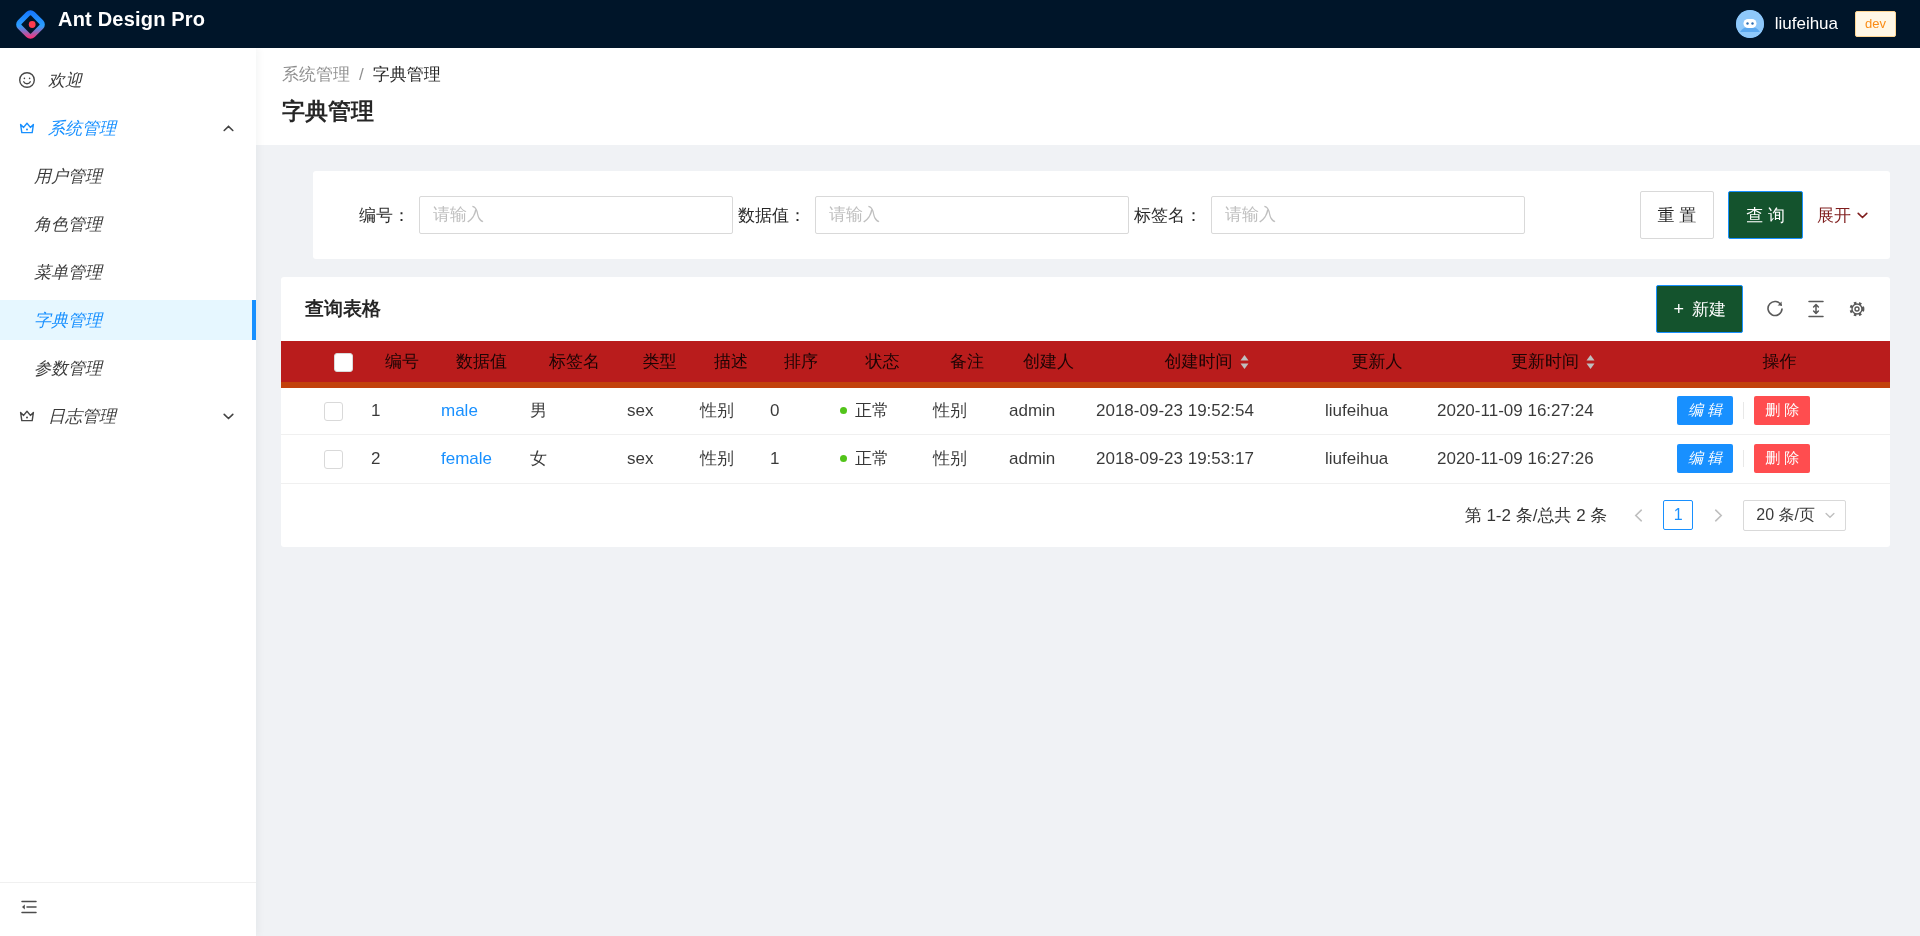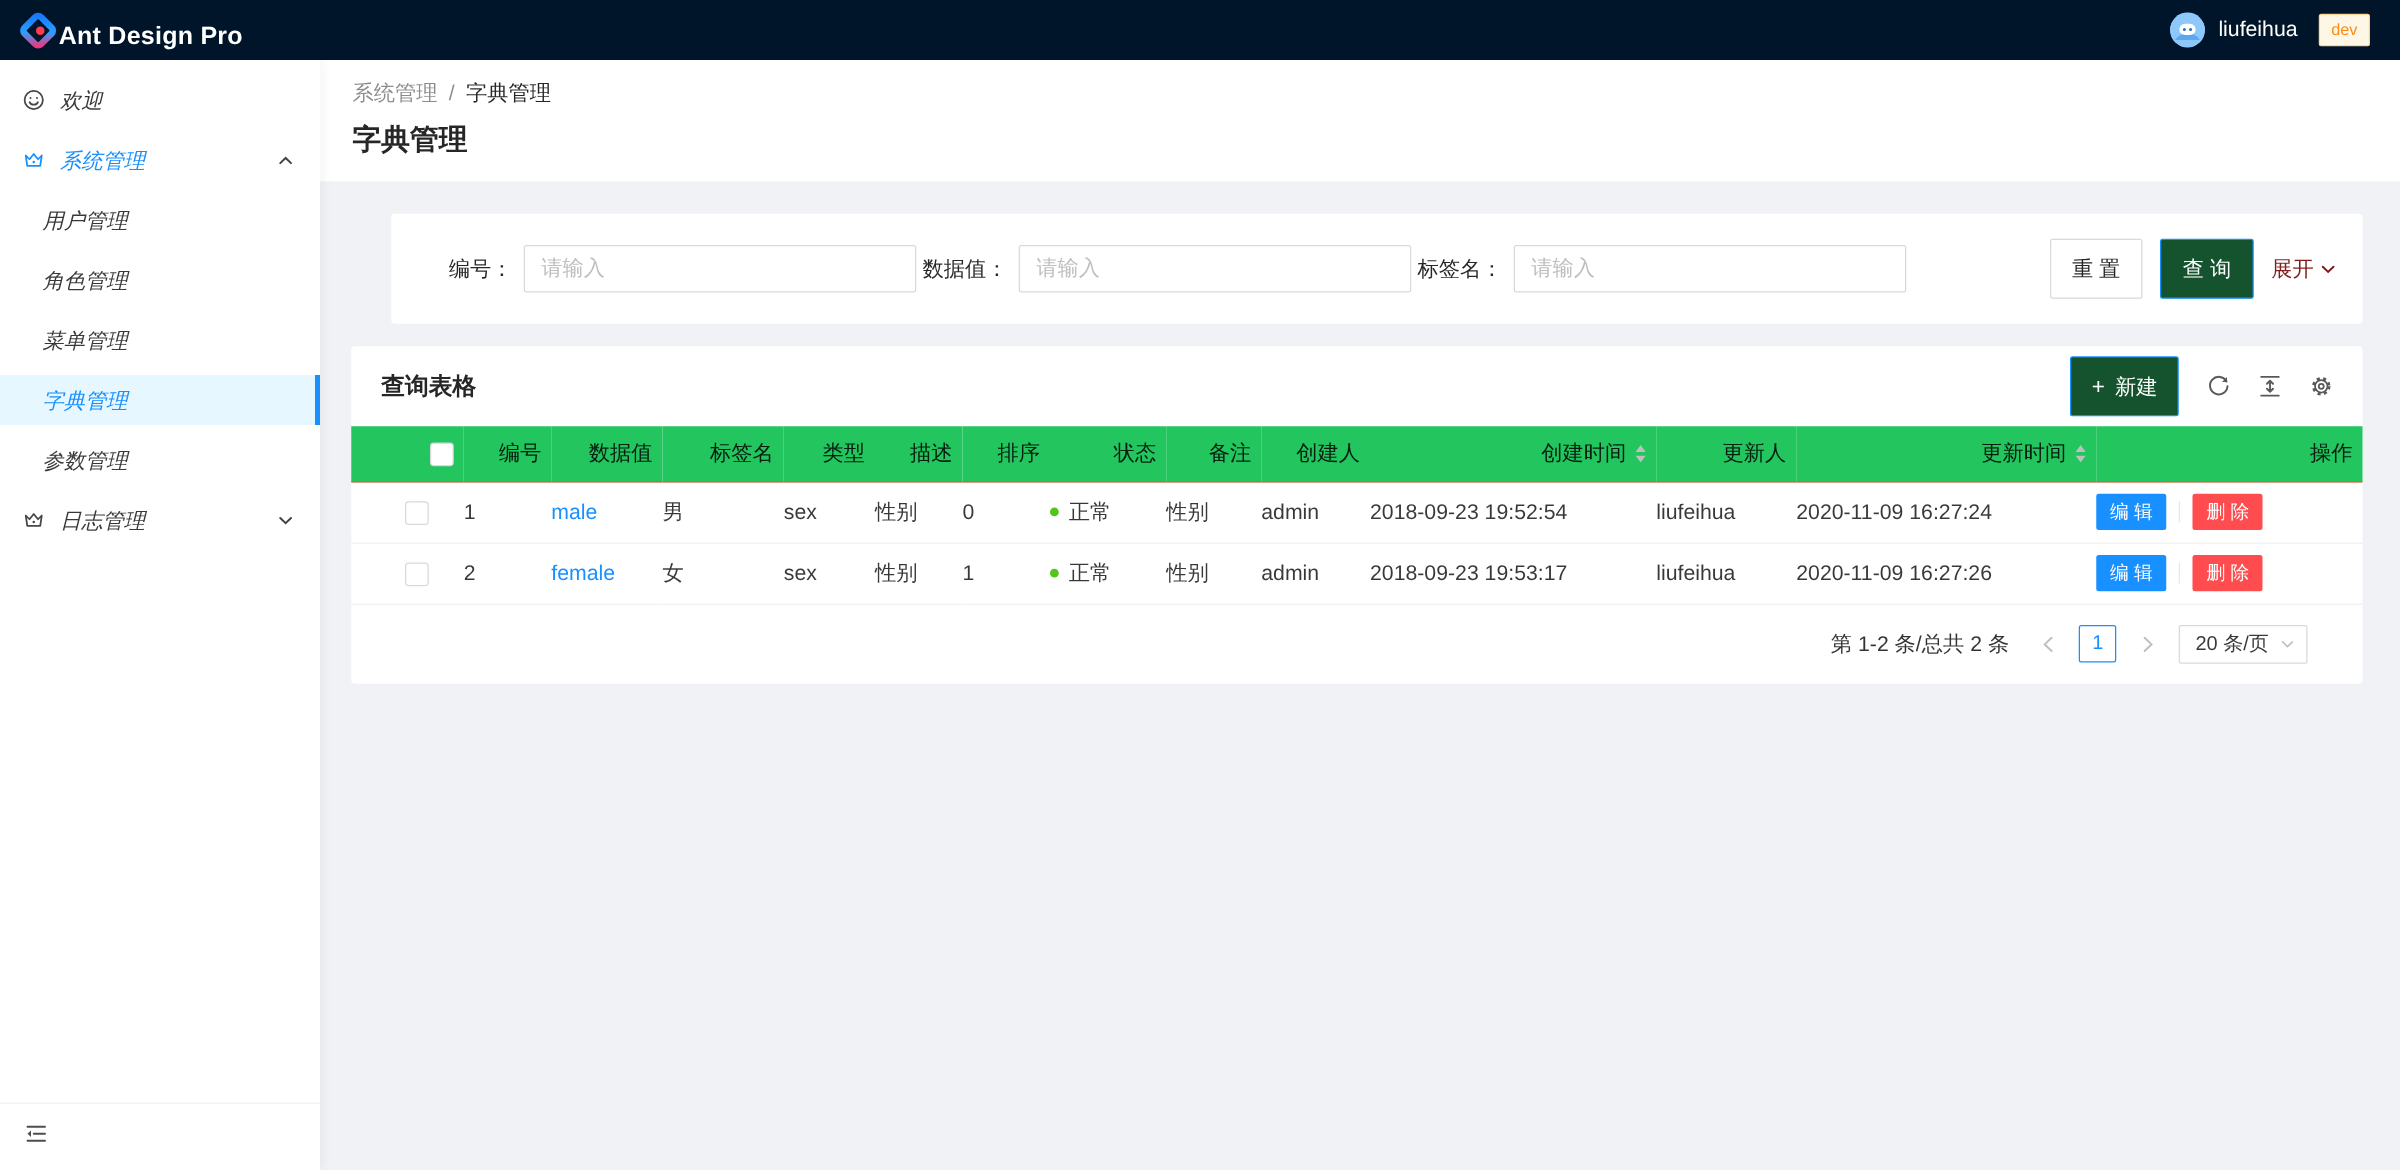--- a/index.html
+++ b/index.html
@@ -9,21 +9,21 @@
     font-size: 17px;
     color: rgba(0,0,0,.85);
     background: #f0f2f5;
   }
   
   .app-header {
     position: fixed; top:0; left:0; right:0; height:48px;
     background:#001529; display:flex; align-items:center; z-index:10;
     padding:0 24px 0 14px;
   }
-  .logo-wrap { display:flex; align-items:flex-end; }
+  .logo-wrap { display:flex; align-items:flex-start; gap:11px; }
   .logo-title { color:#fff; font-size:20px; font-weight:700; letter-spacing:.2px; }
   .header-spacer { flex:1; }
   .header-user { display:flex; align-items:center; gap:11px; cursor:pointer; }
   .avatar { width:28px; height:28px; border-radius:50%; background:#78b9f5; overflow:hidden; flex:none; }
   .header-username { color:#fff; font-size:17px; }
   .env-tag {
     margin-left:6px; background:#fff7e6; border:1px solid #ffd591; color:#fa8c16;
     font-size:13px; line-height:24px; padding:0 9px; border-radius:2px;
   }
   
@@ -85,41 +85,41 @@
   
   .table-card { margin-top:18px; }
   .table-toolbar { height:64px; display:flex; align-items:center; padding:0 24px; }
   .table-title { font-size:19px; font-weight:600; color:rgba(0,0,0,.85); }
   .toolbar-spacer { flex:1; }
   .toolbar-actions { display:flex; align-items:center; gap:23px; }
   .btn-new { gap:8px; padding:0 16px; }
   .tool-icon { width:18px; height:18px; color:#595959; cursor:pointer; display:inline-flex; }
   table { width:100%; border-collapse:collapse; table-layout:fixed; }
   thead th {
-    background:#22c55e; height:44px; font-weight:500; text-align:right;
-    color:rgba(0,0,0,.85); border-bottom:1px solid #c2410c; padding:0 8px 0 0;
+    background:#b91c1c; height:44px; font-weight:500; text-align:center;
+    color:rgba(0,0,0,.85); border-bottom:6px solid #c2410c; padding:0 8px 0 0;
     font-size:17px; white-space:nowrap;
   }
   tbody td {
     height:49px; border-bottom:1px solid #f0f0f0; padding:0 8px 0 0;
     font-size:17px; color:rgba(0,0,0,.78); white-space:nowrap;
   }
   th.cell-check, td.cell-check { padding-left:43px; }
   .checkbox {
     width:19px; height:19px; border:1.5px solid #d9d9d9; border-radius:3px;
     background:#fff; display:inline-block; cursor:pointer; vertical-align:middle;
   }
   .link { color:#1890ff; cursor:pointer; }
   .th-sort { display:inline-flex; align-items:center; gap:7px; cursor:pointer; }
   .sort-carets { display:inline-flex; flex-direction:column; gap:2px; }
   .status-cell { display:inline-flex; align-items:center; gap:8px; }
   .status-dot { width:7px; height:7px; border-radius:50%; background:#52c41a; display:inline-block; }
   .btn-sm { height:29px; padding:0 11px; font-size:15px; border-radius:2px; border:none; color:#fff; cursor:pointer;
             font-family:"Liberation Sans","DejaVu Sans",sans-serif; }
-  .btn-edit { background:#1890ff; }
+  .btn-edit { background:#1890ff;font-style:italic; }
   .btn-delete { background:#ff4d4f; }
   .op-divider { display:inline-block; width:1px; height:17px; background:#e8e8e8; margin:0 10px; vertical-align:middle; }
   
   .pagination { display:flex; align-items:center; justify-content:flex-end; gap:10px; padding:16px 44px 16px 0; }
   .page-total { color:rgba(0,0,0,.80); margin-right:6px; }
   .page-arrow { width:30px; height:30px; display:inline-flex; align-items:center; justify-content:center; color:#bfbfbf; cursor:pointer; }
   .page-num {
     min-width:30px; height:30px; border:1px solid #1890ff; border-radius:2px; color:#1890ff;
     display:inline-flex; align-items:center; justify-content:center; font-size:16px; cursor:pointer; background:#fff;
   }

